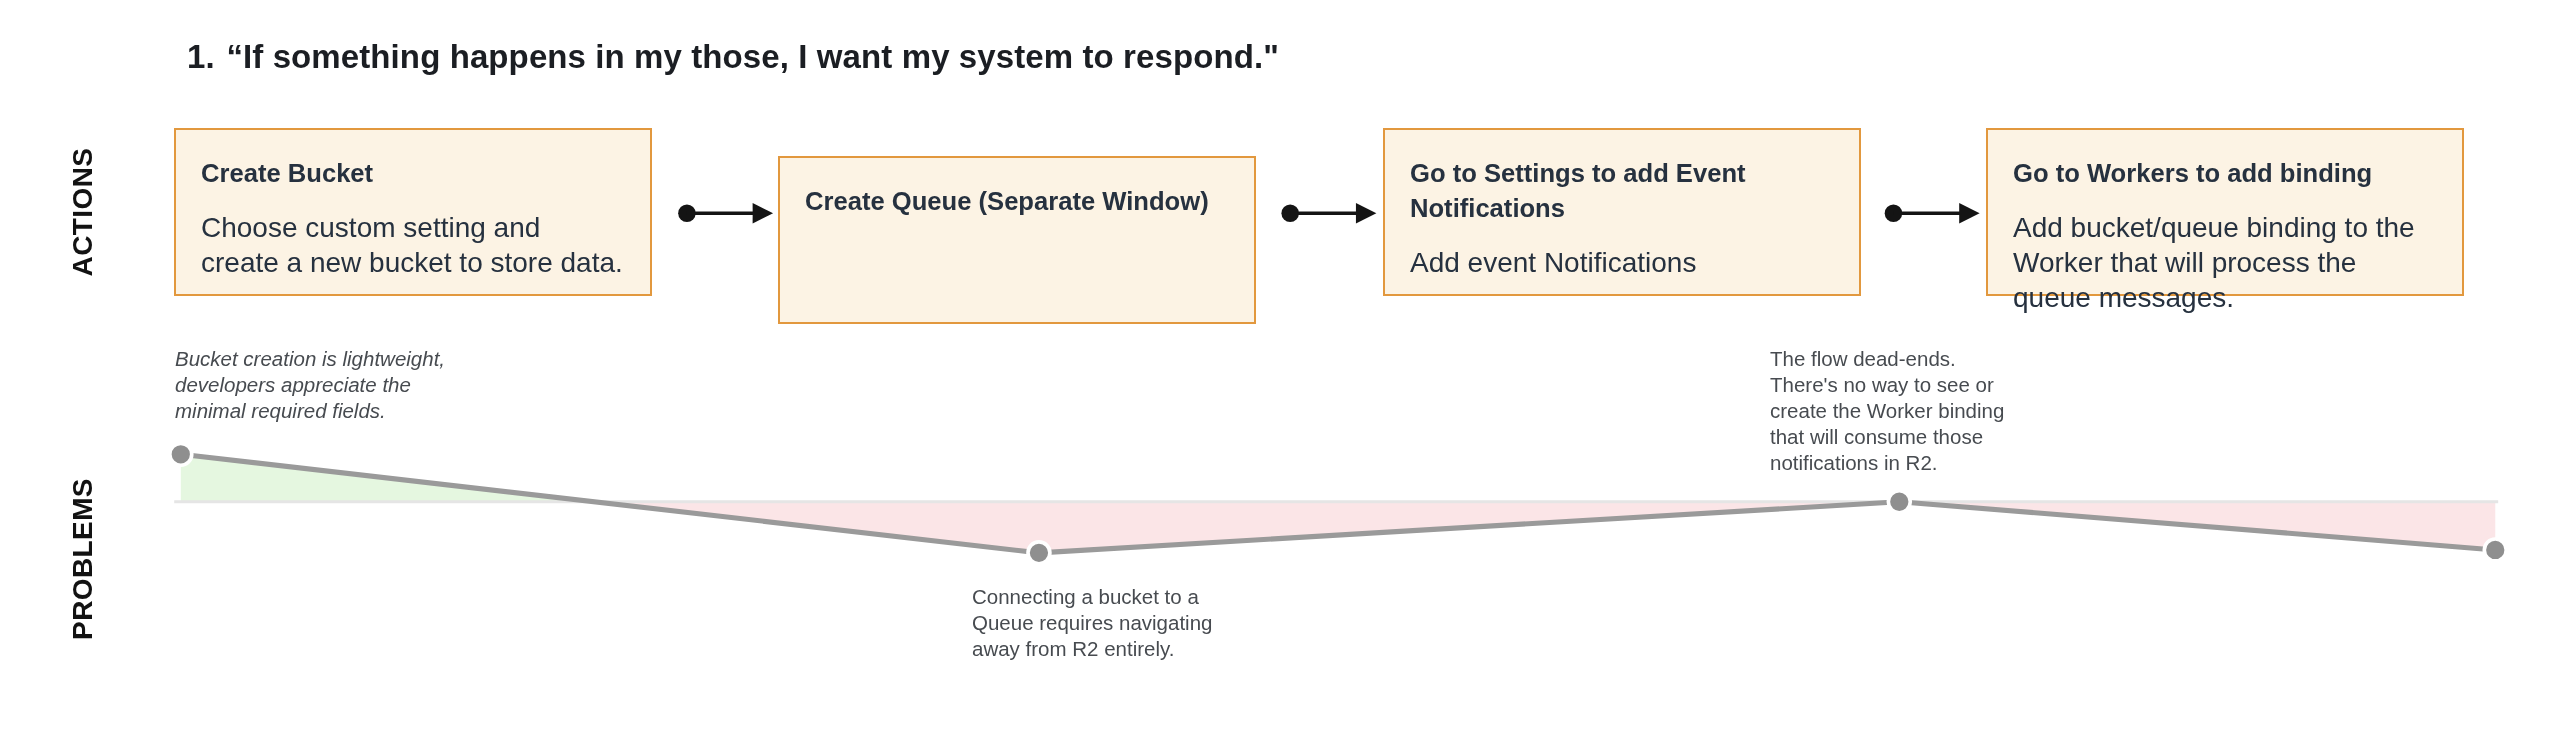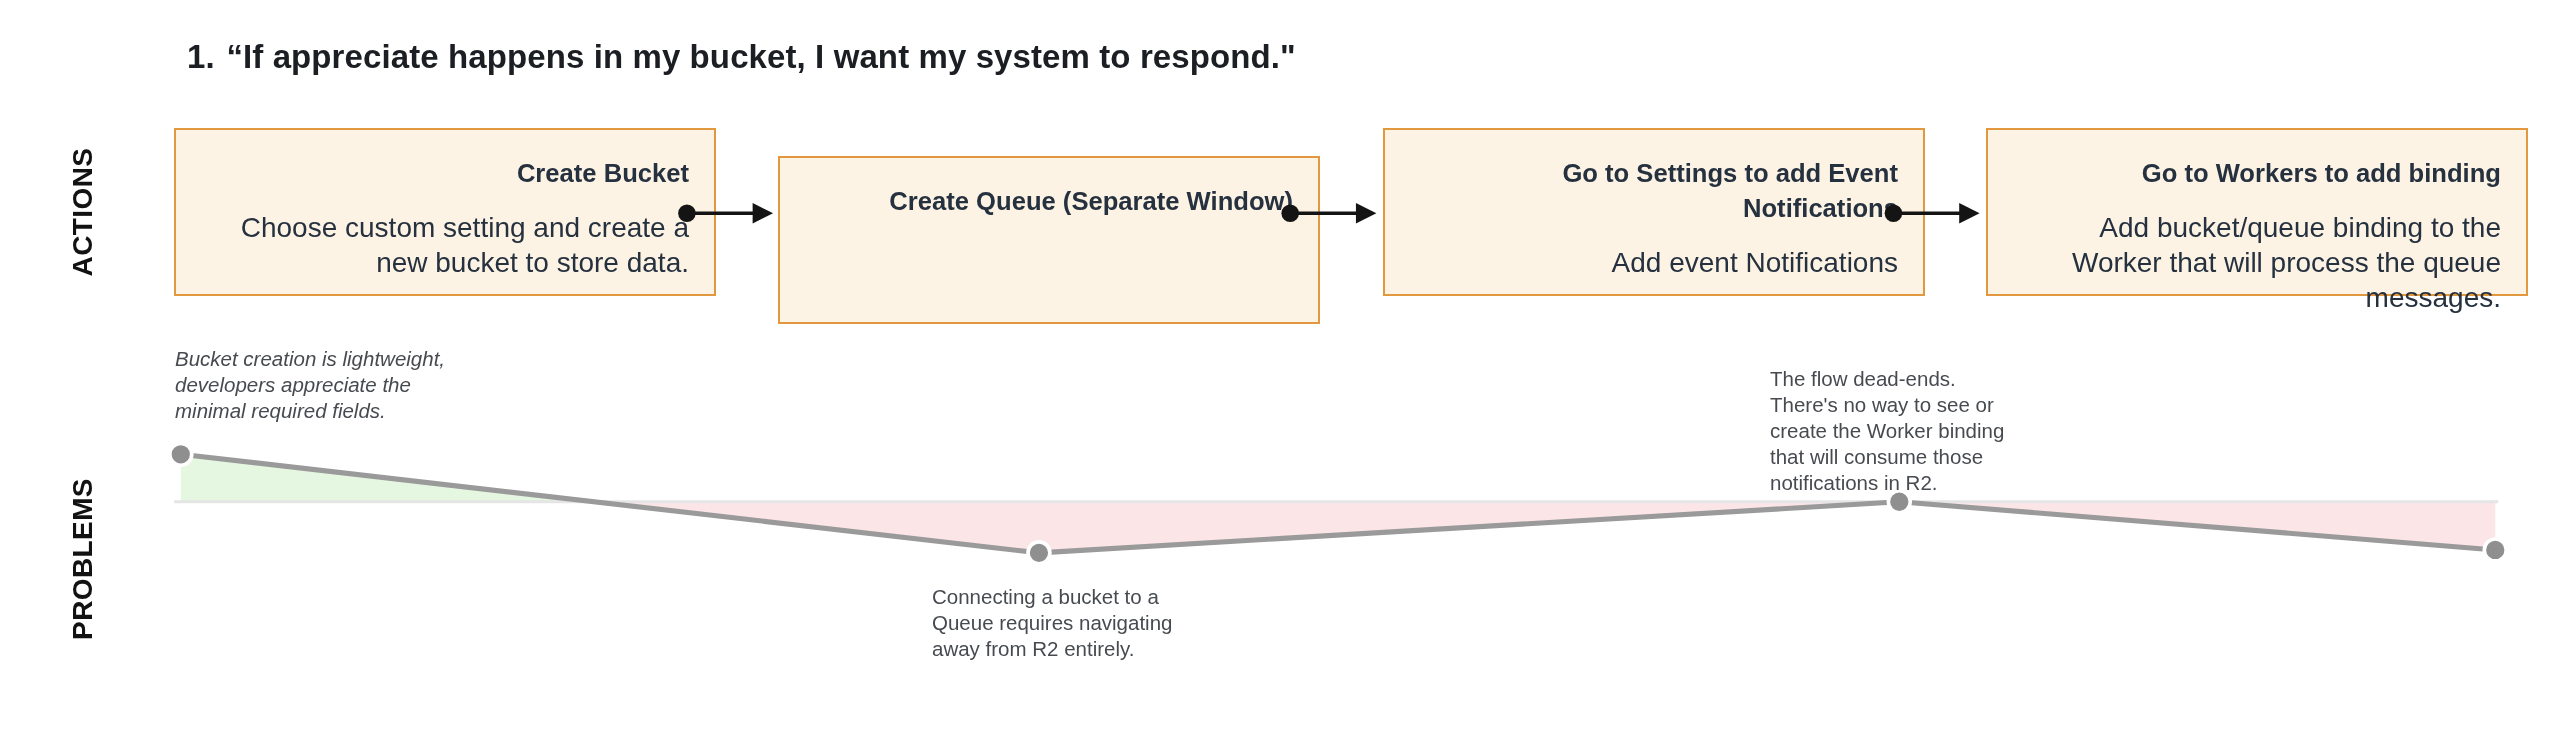--- a/index.html
+++ b/index.html
@@ -22,56 +22,55 @@
     display:flex;align-items:center;justify-content:center;
   }
   .row-label span{
     transform:rotate(-90deg);white-space:nowrap;
     font-size:28px;font-weight:700;color:#121212;letter-spacing:0.4px;
   }
   .row-label.actions{top:134px;height:156px;}
   .row-label.problems{top:473px;height:171px;}
   
   .action-box{
-    position:absolute;top:128px;width:542px;height:168px;
+    position:absolute;top:128px;width:478px;height:168px;
     box-sizing:border-box;
     background:#fcf3e4;border:2.2px solid #e2983e;
     padding:26px 25px;
-    text-align:right;
   }
   .action-box .box-title{
     margin:0;font-size:25.6px;line-height:35px;font-weight:600;color:#26313f;
   }
   .action-box .box-body{
     margin:19px 0 0 0;font-size:28px;line-height:35px;font-weight:400;color:#26313f;
   }
   .box1{left:174px;}
   .box2{left:778px;margin-top:28px;}
   .box3{left:1383px;}
   .box4{left:1986px;}
   
   svg.overlay{position:absolute;left:0;top:0;}
   
   .annotation{
     position:absolute;
     font-size:20.5px;line-height:26px;color:#474b50;
     white-space:pre-line;
   }
   .ann1{left:175px;top:346px;font-style:italic;}
-  .ann2{left:932px;top:584px;}
-  .ann3{left:1770px;top:346px;margin-top:20px;}
+  .ann2{left:972px;top:584px;}
+  .ann3{left:1770px;top:346px;}
 </style>
 </head>
 <body>
 
 <div id="canvas">
 
   <div class="title">
     <span>1.</span>
-    <span>“If appreciate happens in my bucket, I want my system to respond."</span>
+    <span>“If something happens in my those, I want my system to respond."</span>
   </div>
 
   <div class="row-label actions">
     <span>ACTIONS</span>
   </div>
   <div class="row-label problems">
     <span>PROBLEMS</span>
   </div>
 
   <div class="action-box box1">

